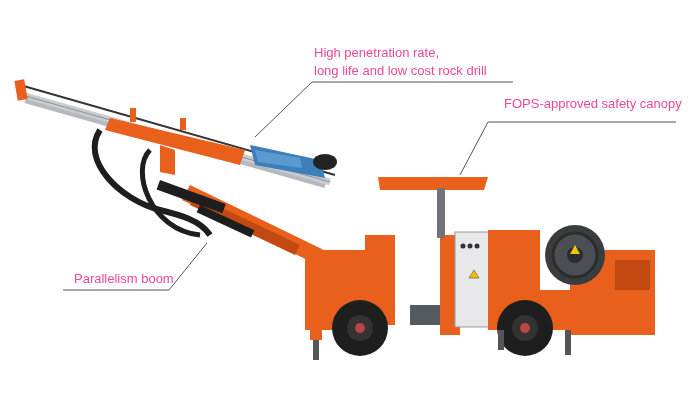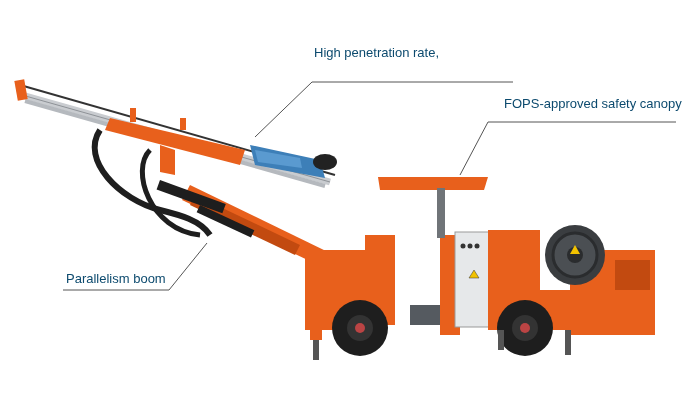--- a/index.html
+++ b/index.html
@@ -1,17 +1,17 @@
 <!DOCTYPE html>
 <html><head>
 <meta charset="utf-8">
 <style>
   html, body { margin:0; padding:0; background:#ffffff; }
   body { width:700px; height:400px; position:relative; overflow:hidden; font-family:"Liberation Sans", "DejaVu Sans", sans-serif; }
-  .label { position:absolute; color:#0c4a6e; font-size:13px; line-height:18px; white-space:nowrap; }
+  .label { position:absolute; color:#ec4899; font-size:13px; line-height:18px; white-space:nowrap; }
   svg.scene { position:absolute; left:0; top:0; width:700px; height:400px; }
 </style>
 </head>
 <body>
 
 <svg class="scene" viewBox="0 0 700 400" xmlns="http://www.w3.org/2000/svg">
 
   <g>
     <line x1="20" y1="85" x2="335" y2="175" stroke="#333" stroke-width="2"></line>
     <line x1="22" y1="95" x2="330" y2="182" stroke="#c9ccd0" stroke-width="7"></line>
@@ -83,21 +83,22 @@
     <rect x="498" y="330" width="6" height="20" fill="#555"></rect>
   </g>
 
   <polyline points="255,137 312,82 513,82" fill="none" stroke="#555" stroke-width="1"></polyline>
   <polyline points="460,175 488,122 676,122" fill="none" stroke="#555" stroke-width="1"></polyline>
   <polyline points="207,243 169,290 63,290" fill="none" stroke="#555" stroke-width="1"></polyline>
 </svg>
 
 <div class="label" style="left:314px; top:44px;">
   <div>High penetration rate,</div>
+  <div>long life and low cost rock drill</div>
 </div>
 
 <div class="label" style="left:504px; top:95px;">
   <div>FOPS-approved safety canopy</div>
 </div>
 
-<div class="label" style="left:66px; top:270px;">
+<div class="label" style="left:74px; top:270px;">
   <div>Parallelism boom</div>
 </div>
 
 </body></html>

